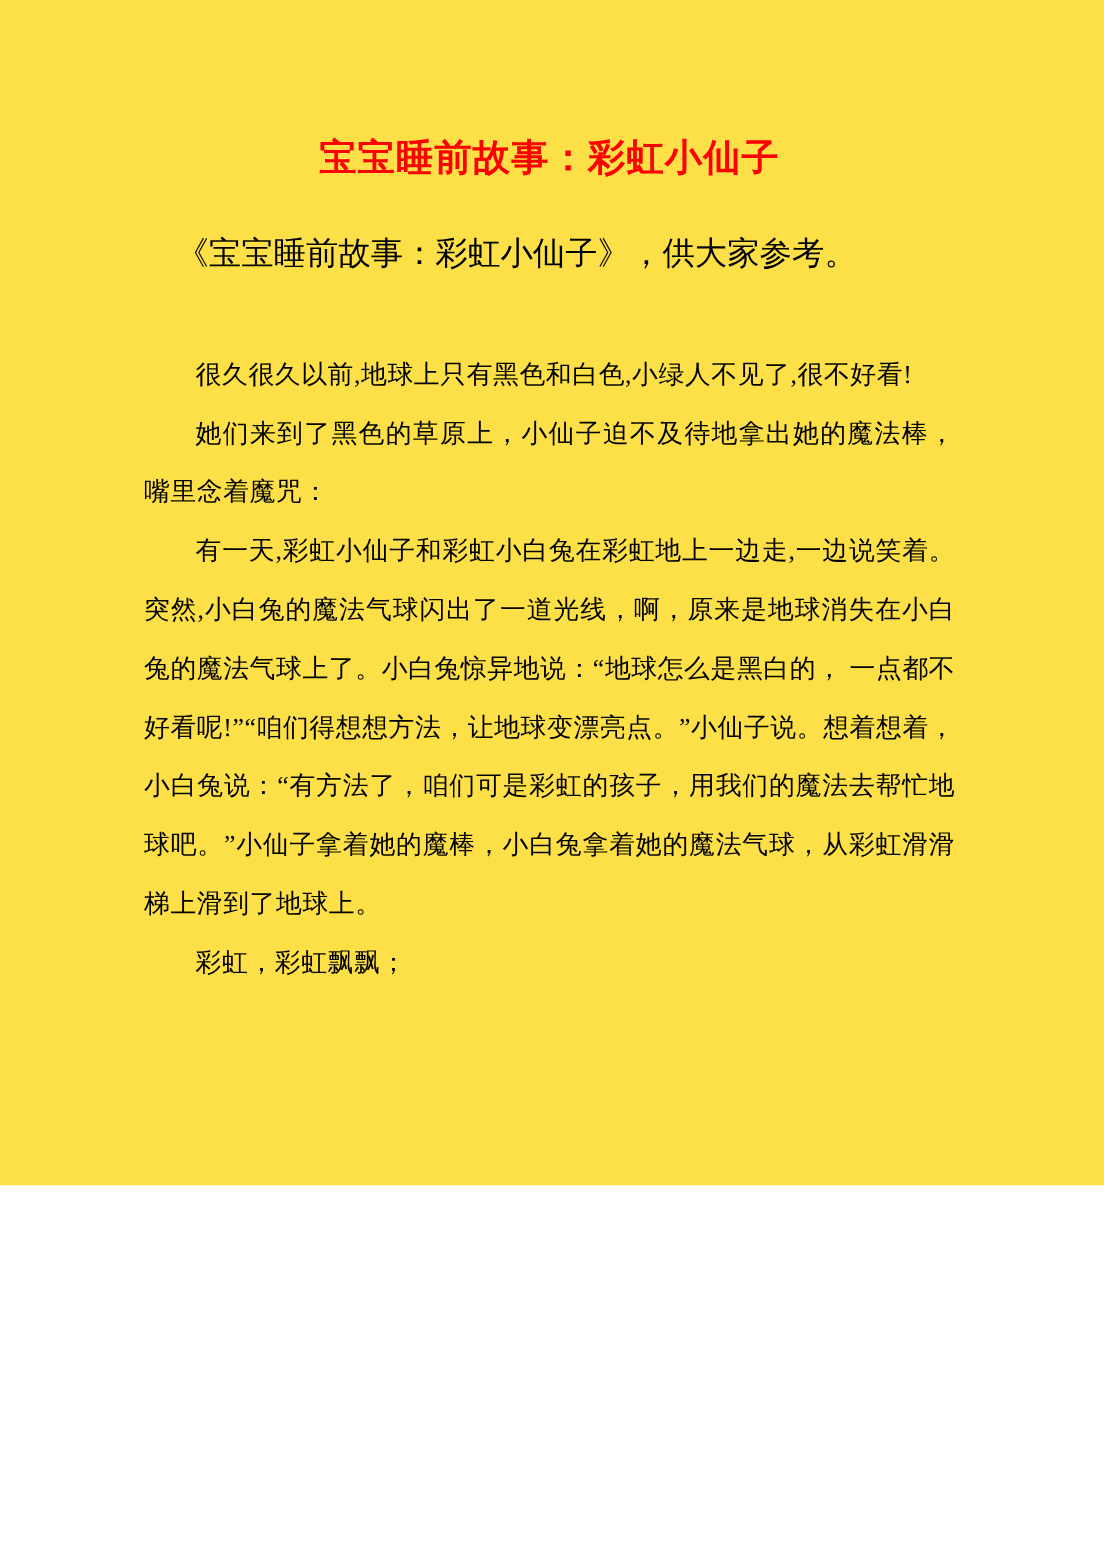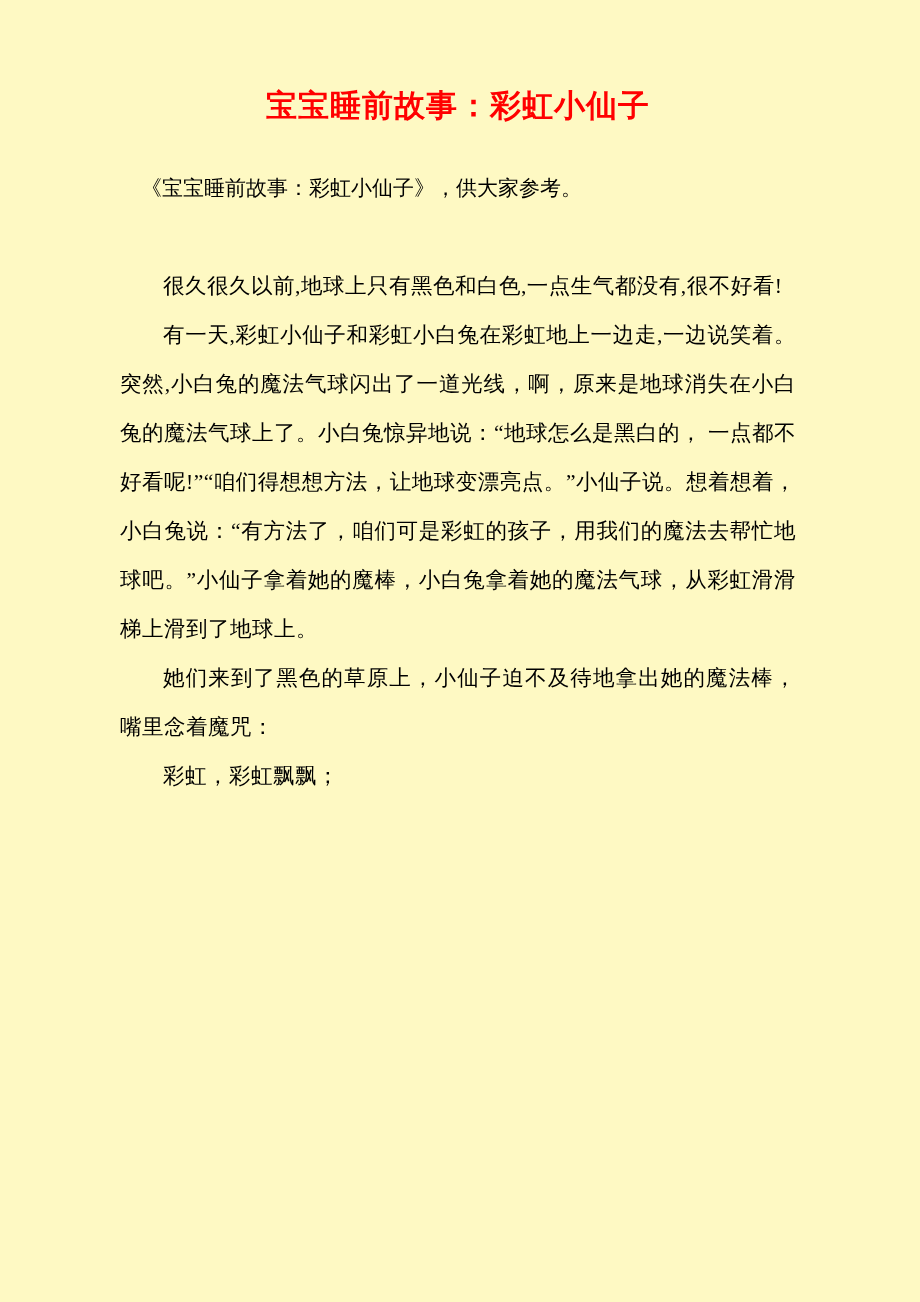--- a/index.html
+++ b/index.html
@@ -3,60 +3,61 @@
 <meta charset="utf-8">
 <style>
   html, body {
     margin: 0;
     padding: 0;
     background: #ffffff;
   }
   .page {
     position: relative;
     width: 920px;
-    height: 1302px;
-    background: #fef9c3;
+    height: 988px;
+    background: #fde047;
     box-sizing: border-box;
-    padding: 84px 124px 0 120px;
+    padding: 110px 124px 0 120px;
     font-family: "Liberation Serif", "DejaVu Serif", serif;
     color: #000000;
     overflow: hidden;
   }
   .doc-title {
     margin: 0 0 36px 0;
     text-align: center;
     font-size: 31px;
     font-weight: bold;
     color: #ff0000;
     line-height: 44px;
     letter-spacing: 1px;
   }
   .intro {
     margin: 0 0 49px 0;
     text-indent: 1em;
-    font-size: 21px;
+    font-size: 27px;
     line-height: 49px;
     text-align: justify;
+    font-family: Liberation Mono, monospace;
   }
   .story p {
     margin: 0;
     text-indent: 2em;
     font-size: 21.5px;
     line-height: 49px;
     text-align: justify;
     letter-spacing: 0.5px;
   }
 </style>
 </head>
 <body>
 
 <div class="page">
   <h1 class="doc-title">宝宝睡前故事：彩虹小仙子</h1>
 
   <p class="intro">《宝宝睡前故事：彩虹小仙子》，供大家参考。</p>
 
   <div class="story">
-    <p>很久很久以前,地球上只有黑色和白色,一点生气都没有,很不好看!</p>
+    <p>很久很久以前,地球上只有黑色和白色,小绿人不见了,很不好看!</p>
+    <p>她们来到了黑色的草原上，小仙子迫不及待地拿出她的魔法棒，嘴里念着魔咒：</p>
     <p>有一天,彩虹小仙子和彩虹小白兔在彩虹地上一边走,一边说笑着。突然,小白兔的魔法气球闪出了一道光线，啊，原来是地球消失在小白兔的魔法气球上了。小白兔惊异地说：“地球怎么是黑白的， 一点都不好看呢!”“咱们得想想方法，让地球变漂亮点。”小仙子说。想着想着，小白兔说：“有方法了，咱们可是彩虹的孩子，用我们的魔法去帮忙地球吧。”小仙子拿着她的魔棒，小白兔拿着她的魔法气球，从彩虹滑滑梯上滑到了地球上。</p>
-    <p>她们来到了黑色的草原上，小仙子迫不及待地拿出她的魔法棒，嘴里念着魔咒：</p>
     <p>彩虹，彩虹飘飘；</p>
   </div>
 </div>
 
 </body></html>

